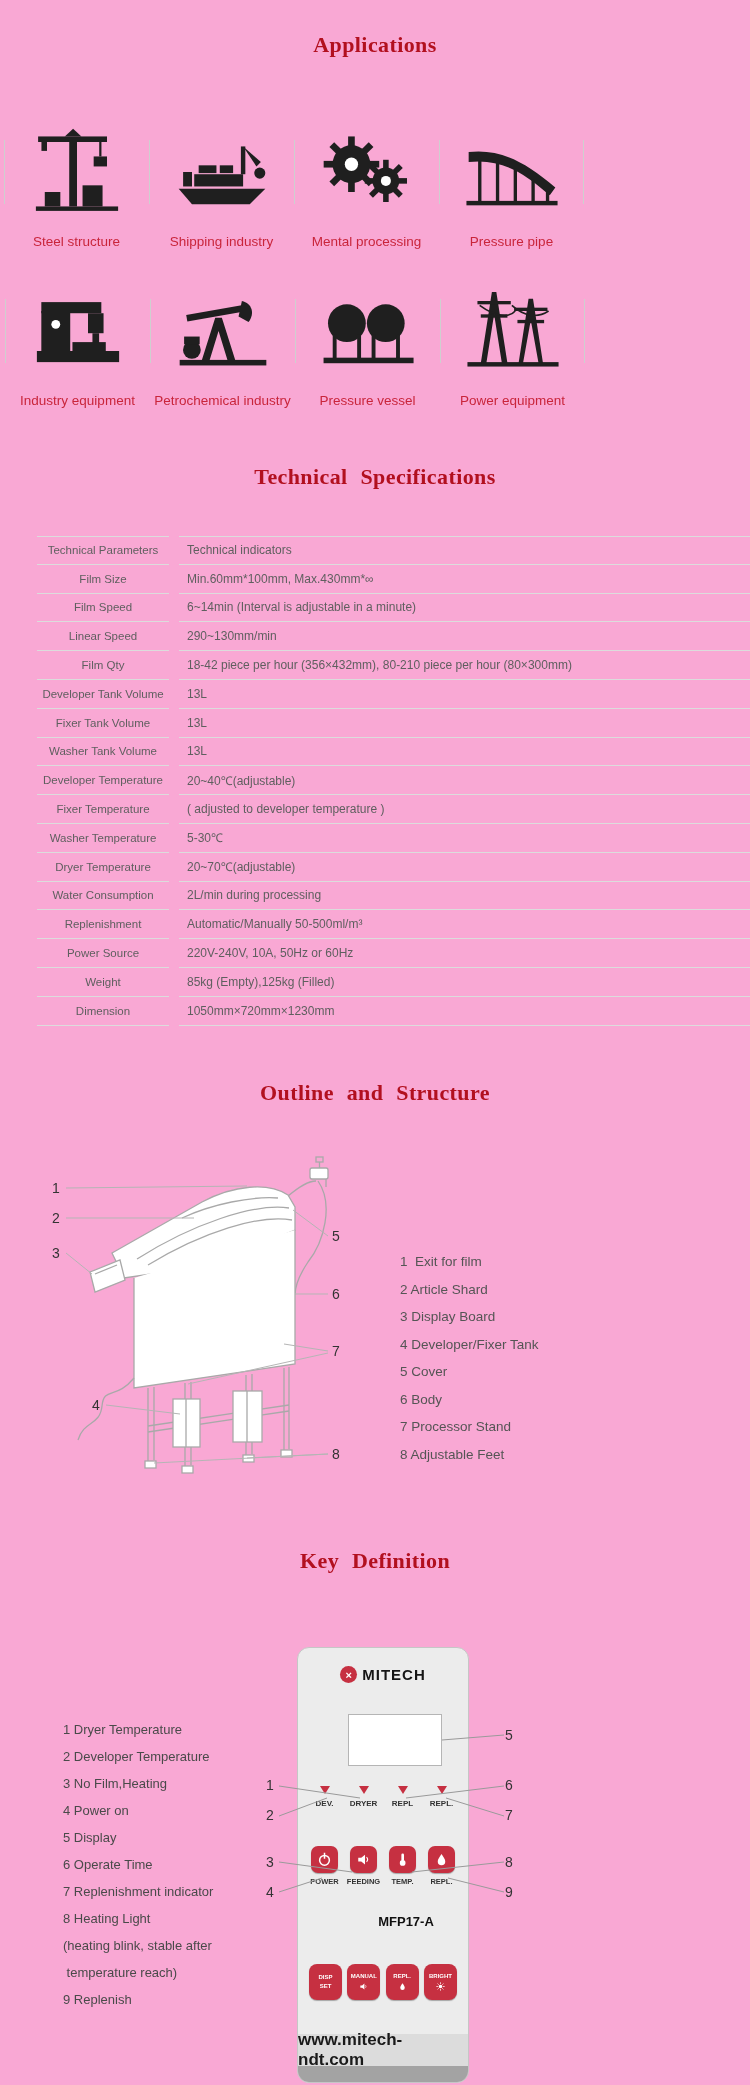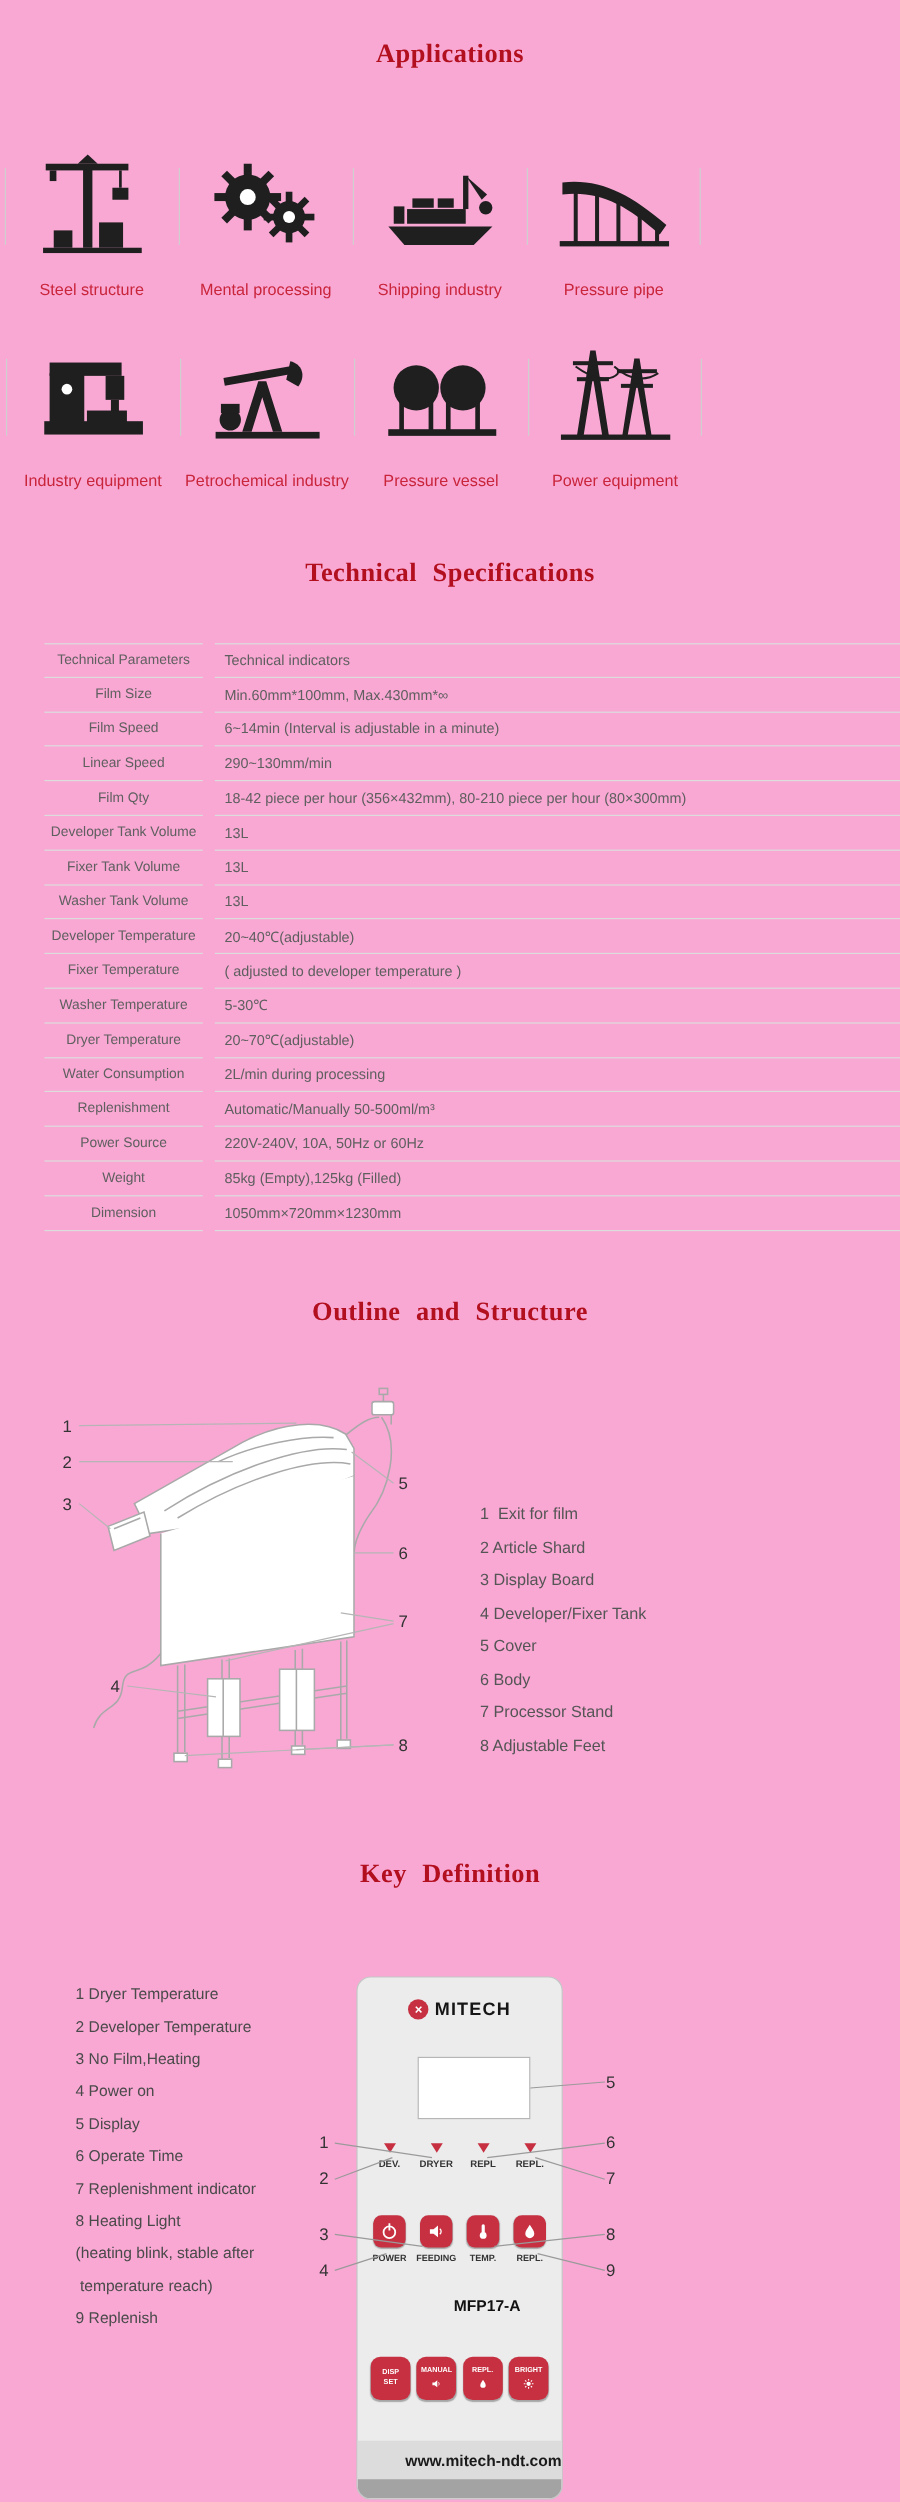--- a/index.html
+++ b/index.html
@@ -29,21 +29,21 @@
     font-size:11.5px;border-bottom:1px solid var(--line-gray,#dcdcdc);}
   .spec-gap{width:10px;}
   .spec-value{flex:1;display:flex;align-items:center;padding-left:8px;white-space:nowrap;
     border-bottom:1px solid var(--line-gray,#dcdcdc);}
   .spec-row:first-child .spec-param,.spec-row:first-child .spec-value{border-top:1px solid var(--line-gray,#dcdcdc);}
   
   .machine-svg{position:absolute;left:42px;top:1148px;}
   .outline-legend{position:absolute;left:400px;top:1248px;font-size:13.5px;color:#555;}
   .ol-line{height:27.5px;line-height:27.5px;white-space:pre;}
   
-  .kd-legend{position:absolute;left:63px;top:1648px;font-size:13px;color:#4a4a4a;}
+  .kd-legend{position:absolute;left:63px;top:1716px;font-size:13px;color:#4a4a4a;}
   .kd-line{height:27px;line-height:27px;white-space:pre;}
   .panel{position:absolute;left:297px;top:1647px;width:172px;height:436px;
     background:#ececec;border:1px solid #c6c6c6;border-radius:12px;overflow:hidden;}
   .brand-row{position:absolute;top:18px;left:0;width:100%;display:flex;align-items:center;justify-content:center;gap:5px;}
   .logo-dot{width:17px;height:17px;border-radius:50%;background:var(--button-red,#c63041);
     color:#fff;font-size:11px;font-weight:bold;display:flex;align-items:center;justify-content:center;}
   .brand-text{font-size:15px;font-weight:bold;color:#151515;letter-spacing:1px;}
   .lcd{position:absolute;left:50px;top:66px;width:94px;height:52px;background:#fff;border:1px solid #b5b5b5;}
   .ind-row{position:absolute;top:138px;left:8px;right:8px;display:flex;justify-content:space-between;}
   .ind{width:37px;display:flex;flex-direction:column;align-items:center;}
@@ -55,21 +55,21 @@
   .red-btn{width:27px;height:27px;border:none;border-radius:7px;background:var(--button-red,#c63041);
     display:flex;align-items:center;justify-content:center;box-shadow:0 1px 1px rgba(0,0,0,.3);cursor:pointer;}
   .key-label{margin-top:4px;font-size:7.5px;font-weight:bold;color:#333;}
   .model{position:absolute;top:266px;left:0;width:100%;text-align:center;font-size:13px;font-weight:bold;color:#111;margin-left:23px;}
   .soft-row{position:absolute;top:316px;left:11px;right:11px;display:flex;justify-content:space-between;}
   .soft-btn{width:33px;height:36px;border:none;border-radius:8px;background:var(--button-red,#c63041);
     color:#fff;display:flex;flex-direction:column;align-items:center;justify-content:center;gap:2px;
     box-shadow:0 1px 1px rgba(0,0,0,.3);cursor:pointer;}
   .soft-line1,.soft-line2{font-size:6px;font-weight:bold;color:#fff;line-height:7px;}
   .website-bar{position:absolute;left:0;bottom:16px;width:100%;height:32px;background:#dcdcdc;
-    display:flex;align-items:center;justify-content:flex-end;font-size:13px;font-weight:bold;color:#1a1a1a;}
+    display:flex;align-items:center;justify-content:center;font-size:17px;font-weight:bold;color:#1a1a1a;}
   .panel-footer{position:absolute;left:0;bottom:0;width:100%;height:16px;background:#a3a3a3;}
   .kd-num{position:absolute;font-size:14px;color:#333;}
   .kd-lines{position:absolute;left:0;top:1640px;pointer-events:none;}
 </style>
 </head>
 <body>
 
 <div class="page">
 
   <h2 class="sec-title" style="top:32px">Applications</h2>
@@ -84,20 +84,35 @@
             <rect x="10" y="8" width="62" height="5"></rect>
               <path d="M41.5 1 L49 8 H34 Z"></path>
             <rect x="13" y="13" width="5" height="8"></rect>
               <rect x="65" y="13" width="2" height="13"></rect>
             <rect x="60" y="26" width="12" height="9"></rect>
               <rect x="50" y="52" width="18" height="19"></rect>
             <rect x="16" y="58" width="14" height="13"></rect>
           </svg>
         </div>
         <div class="app-label">Steel structure</div>
+      </div>
+      <div class="app-cell">
+        <div class="icon-box">
+          <svg class="app-icon" width="100" height="96" viewBox="0 0 90 80" fill="#1f1f1f">
+            <rect x="10" y="40" width="8" height="13"></rect>
+              <rect x="20" y="42" width="44" height="11"></rect>
+            <rect x="24" y="34" width="16" height="7"></rect>
+              <rect x="43" y="34" width="12" height="7"></rect>
+            <rect x="62" y="17" width="4" height="25"></rect>
+              <path d="M64 17 L80 31 L76 35 Z"></path>
+            <circle cx="79" cy="41" r="5"></circle>
+              <path d="M6 55 H84 L70 69 H18 Z"></path>
+          </svg>
+        </div>
+        <div class="app-label">Shipping industry</div>
       </div>
       <div class="app-cell">
         <div class="icon-box">
           <svg class="app-icon" width="100" height="96" viewBox="0 0 90 80" fill="#1f1f1f">
             <g>
               <rect x="28" y="8" width="6" height="10"></rect>
               <rect x="28" y="8" width="6" height="10" transform="rotate(45 31 33)"></rect>
               <rect x="28" y="8" width="6" height="10" transform="rotate(90 31 33)"></rect>
               <rect x="28" y="8" width="6" height="10" transform="rotate(135 31 33)"></rect>
               <rect x="28" y="8" width="6" height="10" transform="rotate(180 31 33)"></rect>
@@ -115,35 +130,20 @@
               <rect x="59.5" y="29" width="5" height="9" transform="rotate(180 62 48)"></rect>
               <rect x="59.5" y="29" width="5" height="9" transform="rotate(225 62 48)"></rect>
               <rect x="59.5" y="29" width="5" height="9" transform="rotate(270 62 48)"></rect>
               <rect x="59.5" y="29" width="5" height="9" transform="rotate(315 62 48)"></rect>
               <circle cx="62" cy="48" r="12"></circle>
                 <circle cx="62" cy="48" r="4.5" fill="#fff"></circle>
             </g>
           </svg>
         </div>
         <div class="app-label">Mental processing</div>
-      </div>
-      <div class="app-cell">
-        <div class="icon-box">
-          <svg class="app-icon" width="100" height="96" viewBox="0 0 90 80" fill="#1f1f1f">
-            <rect x="10" y="40" width="8" height="13"></rect>
-              <rect x="20" y="42" width="44" height="11"></rect>
-            <rect x="24" y="34" width="16" height="7"></rect>
-              <rect x="43" y="34" width="12" height="7"></rect>
-            <rect x="62" y="17" width="4" height="25"></rect>
-              <path d="M64 17 L80 31 L76 35 Z"></path>
-            <circle cx="79" cy="41" r="5"></circle>
-              <path d="M6 55 H84 L70 69 H18 Z"></path>
-          </svg>
-        </div>
-        <div class="app-label">Shipping industry</div>
       </div>
       <div class="app-cell">
         <div class="icon-box">
           <svg class="app-icon" width="100" height="96" viewBox="0 0 90 80" fill="#1f1f1f">
             <path d="M6 22 C34 19 56 30 84 54 L79 61 C53 38 33 28 6 31 Z"></path>
             <path d="M16 30 V68 M32 31 V68 M48 37 V68 M64 47 V68 M77 57 V68" stroke="#1f1f1f" stroke-width="3" fill="none"></path>
             <rect x="4" y="66" width="82" height="4"></rect>
           </svg>
         </div>
         <div class="app-label">Pressure pipe</div>

